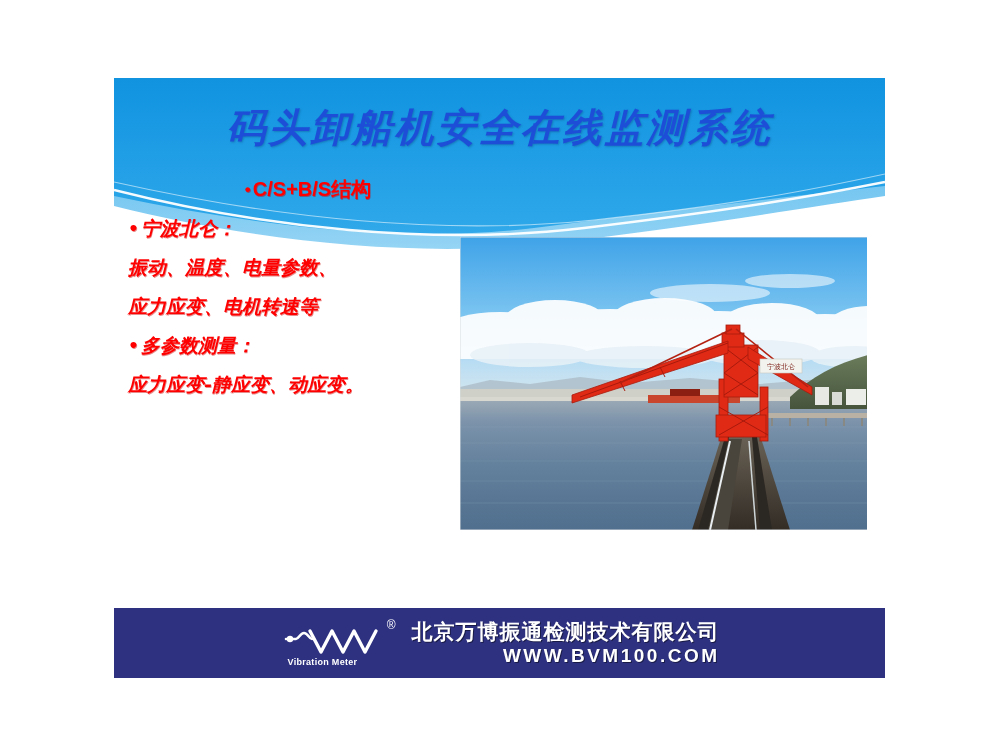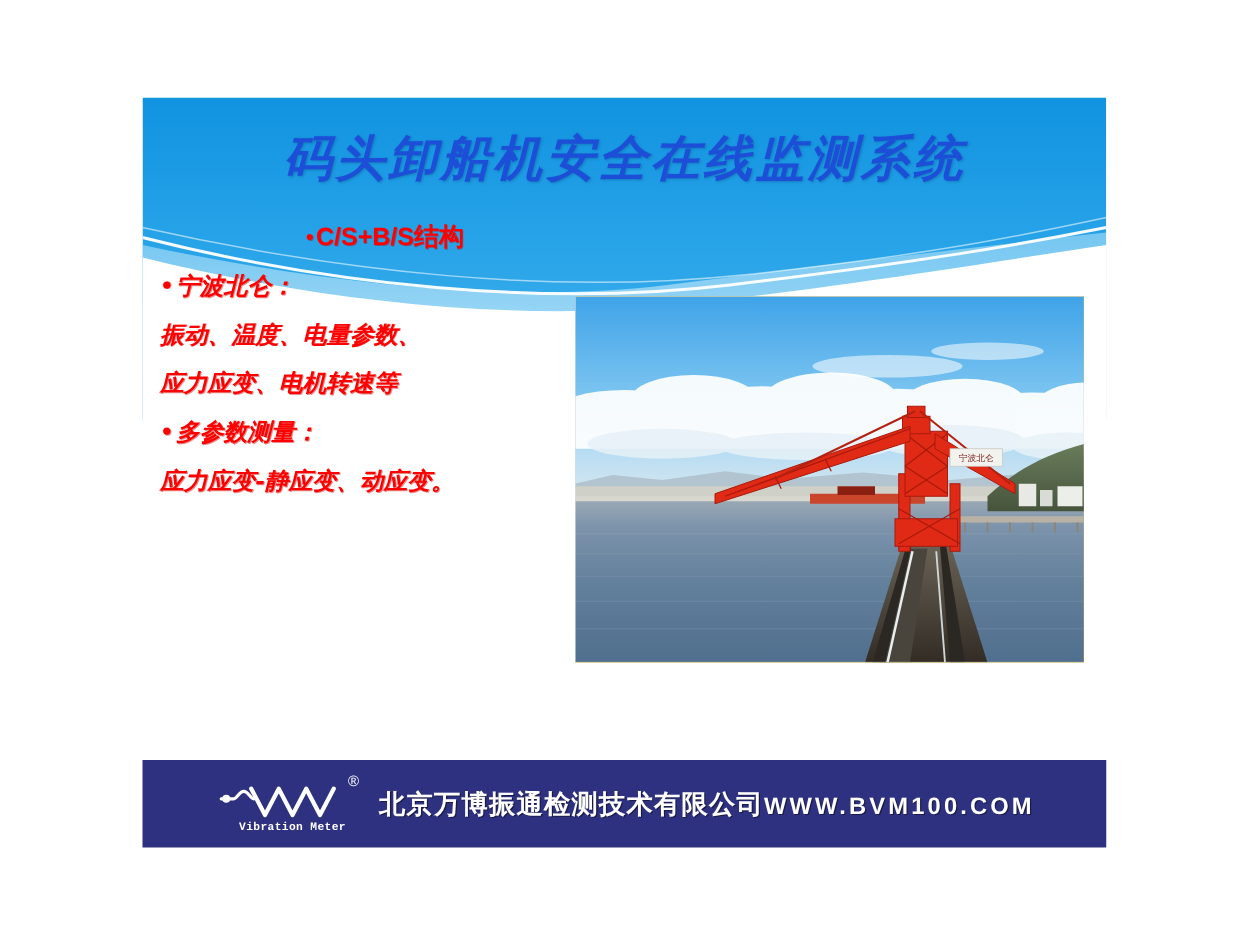--- a/index.html
+++ b/index.html
@@ -104,21 +104,21 @@
   }
 
   
   .photo {
     position: absolute;
     left: 346px;
     top: 159px;
     width: 407px;
     height: 293px;
     overflow: hidden;
-    background: #eab308;
+    background: #3b82f6;
   }
   .photo svg { display: block; }
 
   
   .footer-bar {
     position: absolute;
     left: 114px;
     top: 608px;
     width: 771px;
     height: 70px;
@@ -146,32 +146,32 @@
     position: absolute;
     right: 2px;
     top: 0px;
     color: #ffffff;
     font-size: 12px;
     font-family: "Liberation Sans", sans-serif;
     line-height: 12px;
   }
   .logo-sub {
     position: absolute;
-    left: 20px;
+    left: 8px;
     bottom: 0px;
     color: #ffffff;
     font-size: 9px;
     font-weight: bold;
     letter-spacing: 0.3px;
-    font-family: Liberation Mono, monospace;
+    font-family: Liberation Sans, sans-serif;
   }
   .footer-text {
     display: flex;
-    flex-direction: row;
-    align-items: flex-start;
+    flex-direction: column;
+    align-items: flex-end;
     line-height: 1;
   }
   .footer-company {
     color: #ffffff;
     font-family: "DejaVu Serif", "Liberation Serif", serif;
     font-weight: bold;
     font-size: 21px;
     letter-spacing: 1px;
     text-shadow: 1px 1px 0 rgba(0,0,0,0.45);
     white-space: nowrap;

